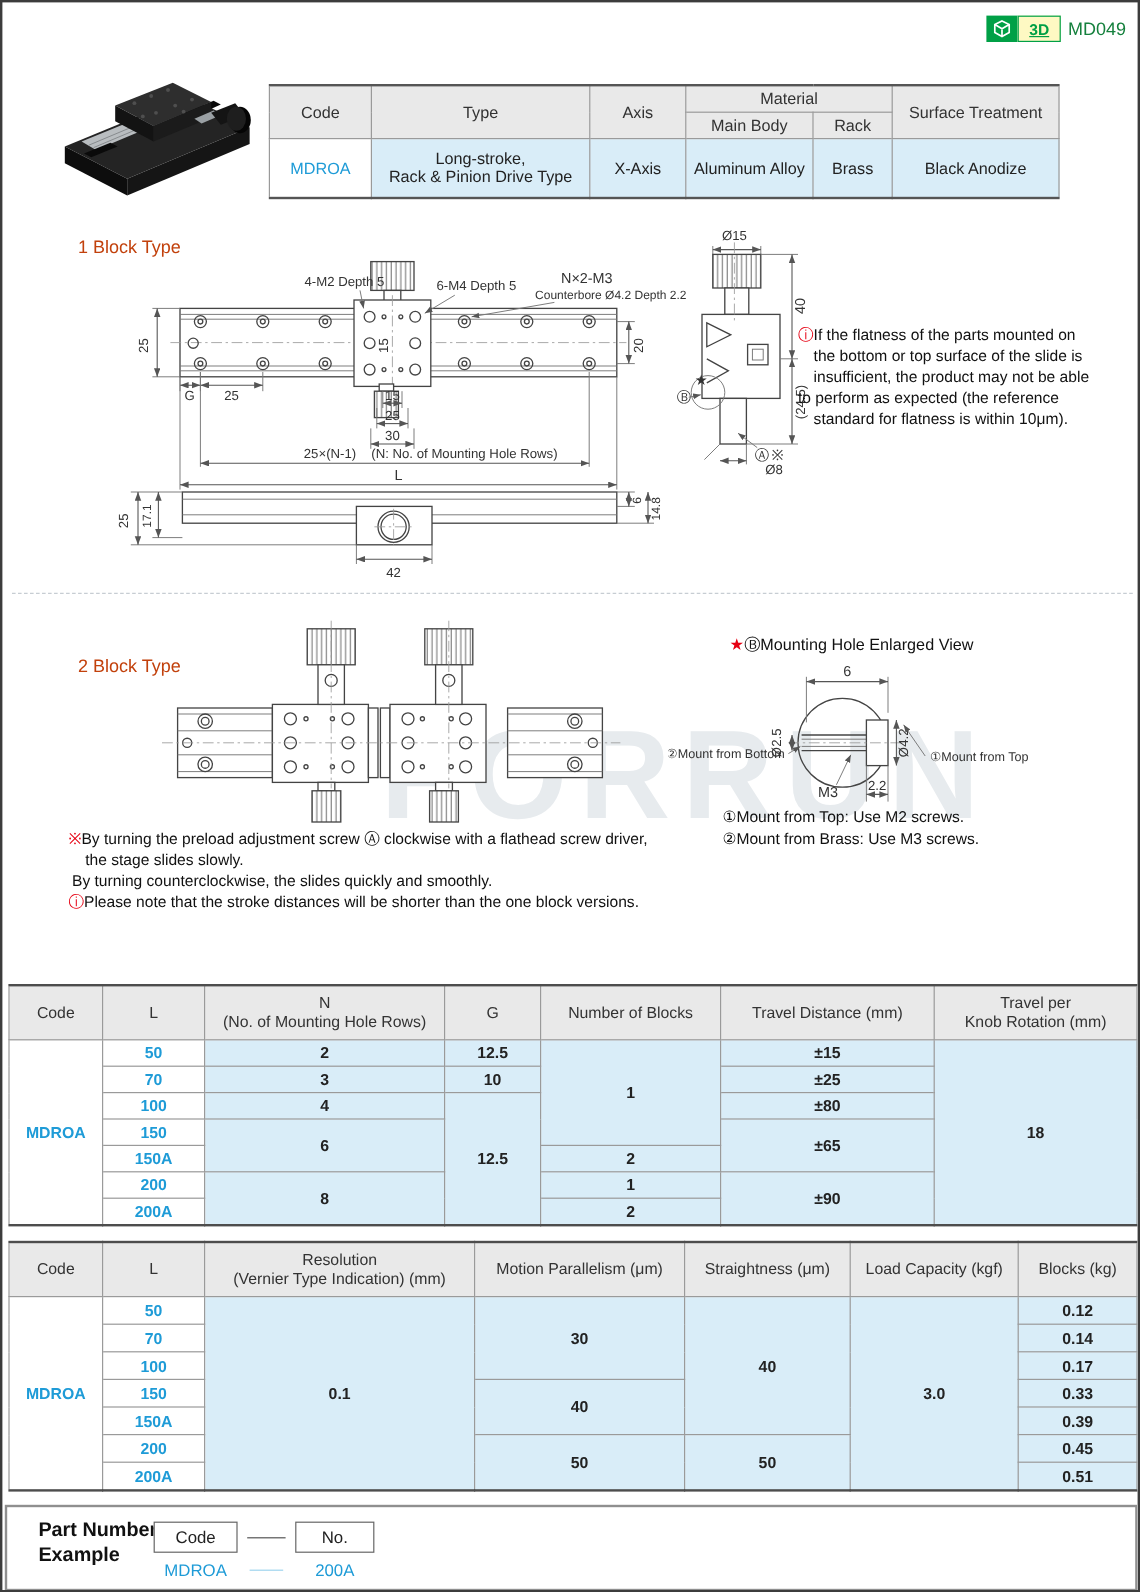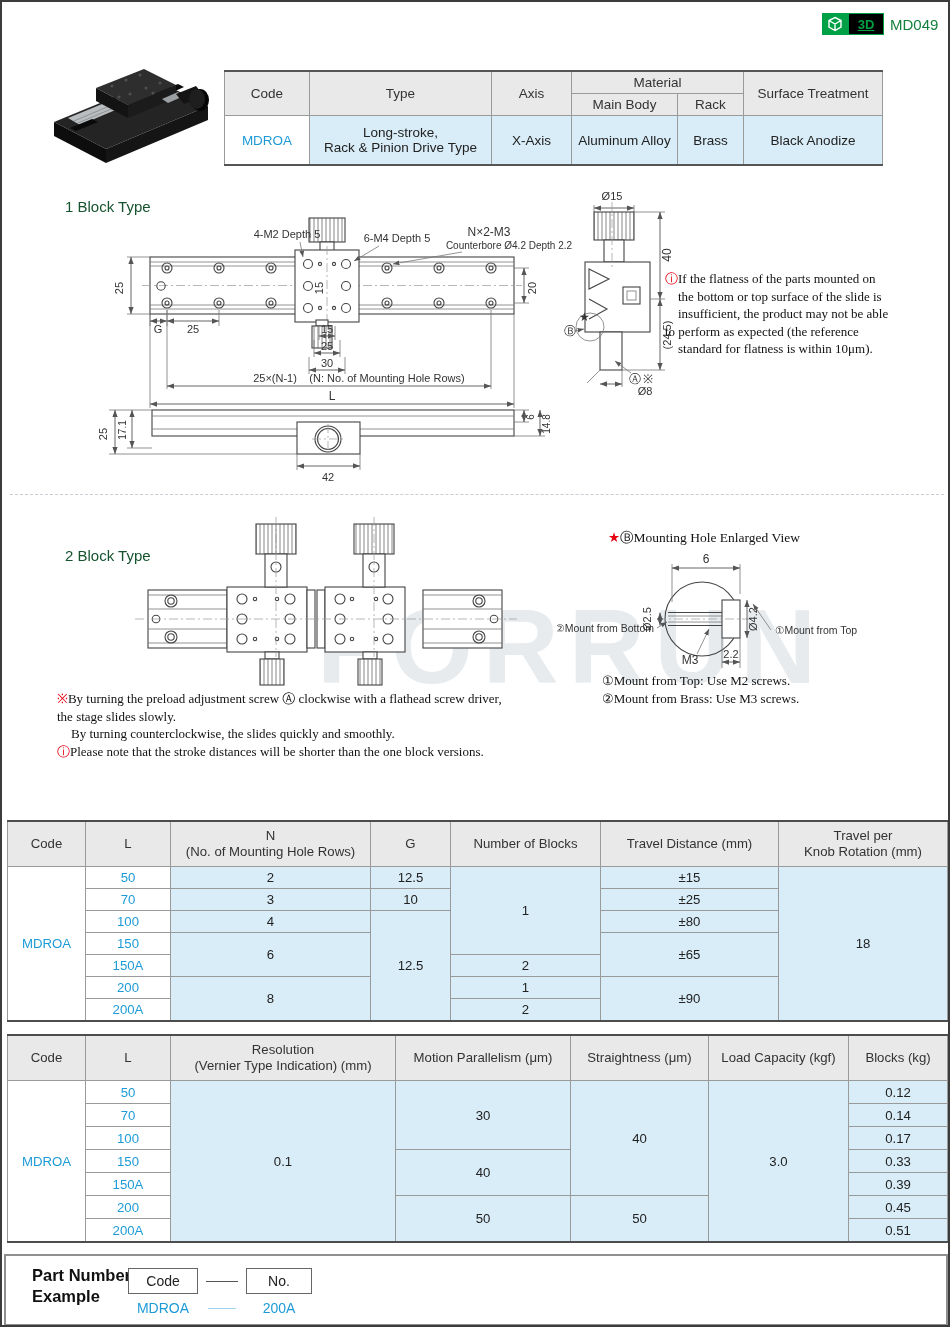--- a/index.html
+++ b/index.html
@@ -4,43 +4,43 @@
 <style>
   html,body{margin:0;padding:0;background:#fff;}
   .page{position:relative;width:950px;height:1327px;background:#fff;border:2px solid #3c3c3c;
         box-sizing:border-box;font-family:"Liberation Sans",sans-serif;color:#222;overflow:hidden;}
   .abs{position:absolute;}
   .wm{position:absolute;left:315px;top:585px;font-size:105px;font-weight:bold;
       color:#e7ebee;letter-spacing:10px;z-index:0;user-select:none;}
   
   .badge{position:absolute;left:820px;top:11px;display:flex;height:22px;z-index:3;}
   .badge .g{width:26px;background:#00a046;display:flex;align-items:center;justify-content:center;}
-  .badge .w{width:36px;border:1px solid #00a046;box-sizing:border-box;background:#000000;color:#00a046;
+  .badge .w{width:36px;border:1px solid #00a046;box-sizing:border-box;background:#fef9c3;color:#00a046;
             font-weight:bold;font-size:13px;display:flex;align-items:center;justify-content:center;text-decoration:underline;}
   .doccode{position:absolute;left:888px;top:14px;font-size:15px;color:#15803d;z-index:3;}
   
   table{border-collapse:collapse;}
   .spec{position:absolute;left:222px;top:68px;z-index:2;}
   .spec th,.spec td{border:1px solid #9a9a9a;text-align:center;vertical-align:middle;
       font-size:13.5px;font-weight:normal;padding:0 4px;}
   .spec th{background:#e9e9e9;color:#333;height:21px;}
   .spec td{background:#d9edf8;height:48px;}
   .spec .white{background:#fff;}
   .spec{border-top:2px solid #555;border-bottom:2px solid #555;}
   .blue{color:#1e9bd7;}
   
-  .stitle{position:absolute;font-size:15px;color:#14532d;z-index:2;}
-  .note{position:absolute;font-size:13px;line-height:17.5px;color:#111;z-index:2;font-family:Liberation Serif, serif;}
+  .stitle{position:absolute;font-size:15px;color:#c2410c;z-index:2;}
+  .note{position:absolute;font-size:13px;line-height:17.5px;color:#111;z-index:2;}
   .red{color:#e60012;}
   
   .dtable{position:absolute;left:5px;z-index:2;border-top:2px solid #4d4d4d;border-bottom:2px solid #4d4d4d;}
   .dtable th,.dtable td{border:1px solid #9a9a9a;text-align:center;vertical-align:middle;
       font-size:13.2px;font-weight:normal;padding:0 3px;}
   .dtable th{background:#e9e9e9;color:#333;height:44px;line-height:16px;}
-  .dtable td{background:#d9edf8;height:21px;}
+  .dtable td{background:#d9edf8;height:21px;font-weight:bold;}
   .t2 td{height:22px;}
   .dtable td.white{background:#fff;}
   
   .pnbox{position:absolute;left:2px;top:1252px;width:944px;height:72px;border:2px solid #8f8f8f;
          box-sizing:border-box;z-index:2;background:#fff;}
   .pn-title{position:absolute;left:26px;top:9px;font-size:16.5px;font-weight:bold;line-height:21px;color:#111;}
   .pn-cell{position:absolute;top:12px;height:26px;border:1.5px solid #666;box-sizing:border-box;
            display:flex;align-items:center;justify-content:center;font-size:14px;background:#fff;}
   .pn-val{position:absolute;top:44px;font-size:14px;text-align:center;}
   .dashline{position:absolute;border-top:1.5px solid #555;}
@@ -444,22 +444,22 @@
     <text x="174" y="116" text-anchor="middle">2.2</text>
   </svg>
 
   <div class="note" style="left:600px;top:670px;">
     <div>①Mount from Top:  Use M2 screws.</div>
     <div>②Mount from Brass: Use M3 screws.</div>
   </div>
 
   <div class="note" style="left:55px;top:688px;">
     <div><span class="red">※</span><span>By turning the preload adjustment screw Ⓐ clockwise with a flathead screw driver,</span></div>
-    <div style="">the stage slides slowly.</div>
-    <div style="margin-left:14px">By turning counterclockwise, the slides quickly and smoothly.</div>
+    <div style="margin-left:14px">the stage slides slowly.</div>
+    <div style="margin-left:3px">By turning counterclockwise, the slides quickly and smoothly.</div>
     <div><span class="red">ⓘ</span><span>Please note that the stroke distances will be shorter than the one block versions.</span></div>
   </div>
 
   <table class="dtable t1" style="top:818px;">
     <colgroup>
         <col style="width:78px">
         <col style="width:85px">
         <col style="width:200px">
         <col style="width:80px">
         <col style="width:150px">

